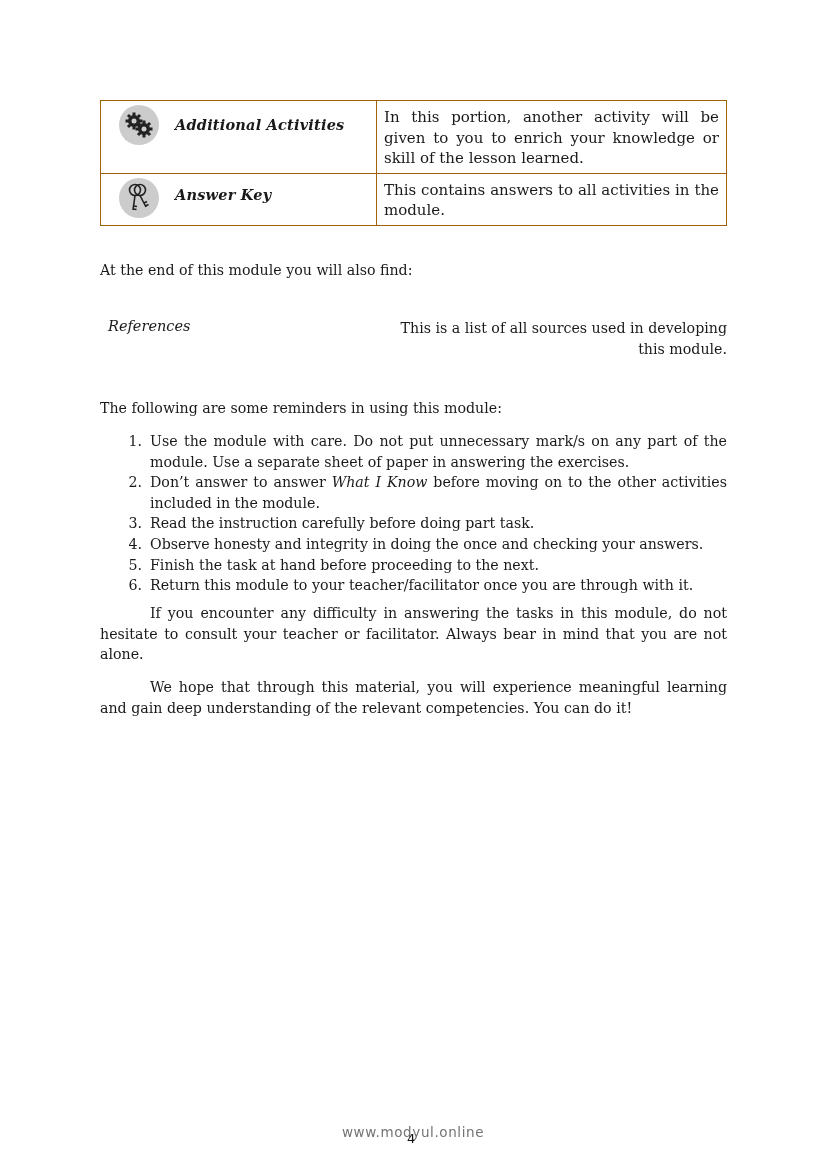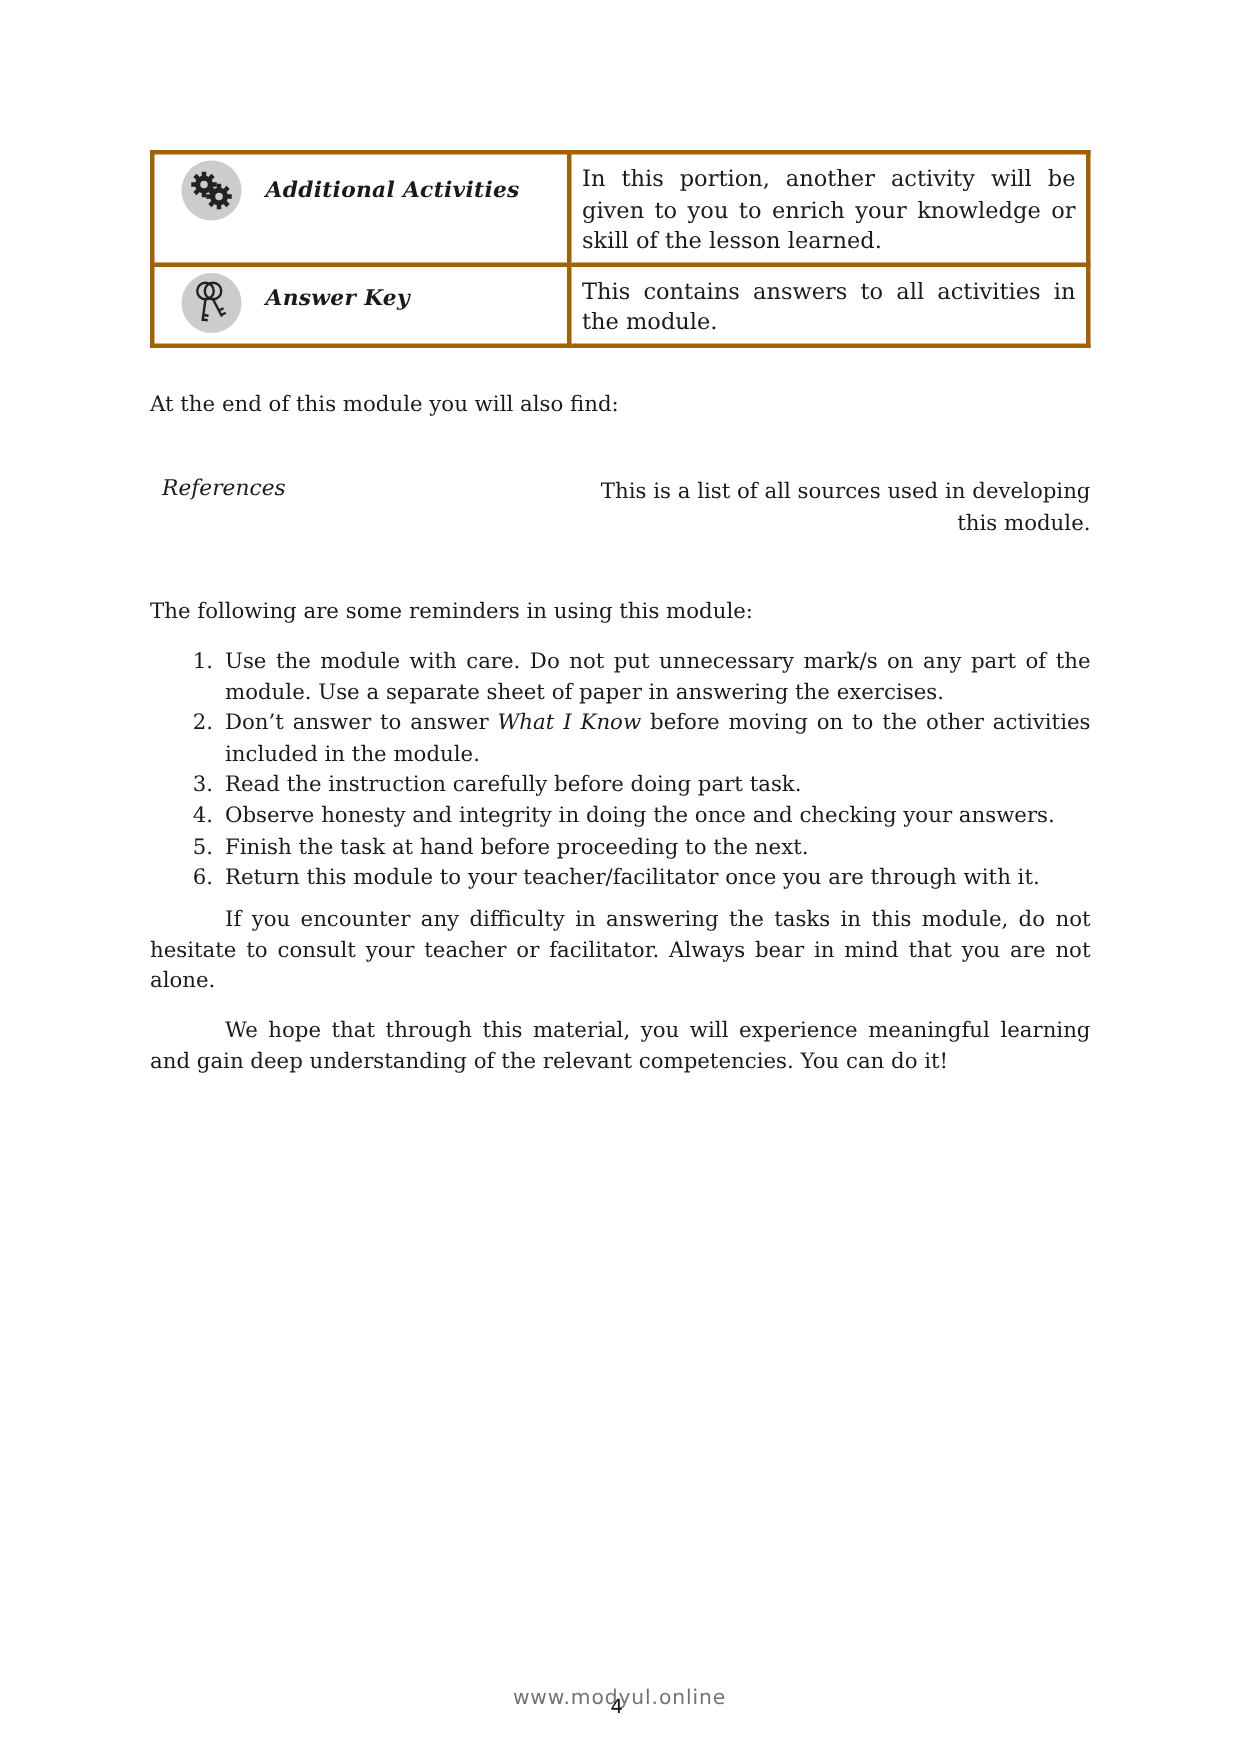--- a/index.html
+++ b/index.html
@@ -6,21 +6,21 @@
     body {
       width: 826px; height: 1169px; position: relative; overflow: hidden;
       font-family: "DejaVu Serif", "Liberation Serif", serif;
       color: #1a1a1a; font-size: 14.2px;
     }
     .page { position: absolute; left: 100px; top: 100px; width: 627px; }
     table.key {
       border-collapse: collapse; width: 627px; table-layout: fixed;
     }
     table.key td {
-      border: 3px solid #a16207; vertical-align: top; padding: 0;
+      border: 1px solid #a16207; vertical-align: top; padding: 0;
     }
     td.left { width: 275px; }
     .left-inner { display: flex; align-items: flex-start; height: 100%; }
     .icon-circle {
       width: 40px; height: 40px; border-radius: 50%; background: #cccccc;
       margin: 4px 0 0 18px; display: flex; align-items: center; justify-content: center;
       flex-shrink: 0;
     }
     .label-bi {
       font-weight: bold; font-style: italic; font-size: 14.5px;

